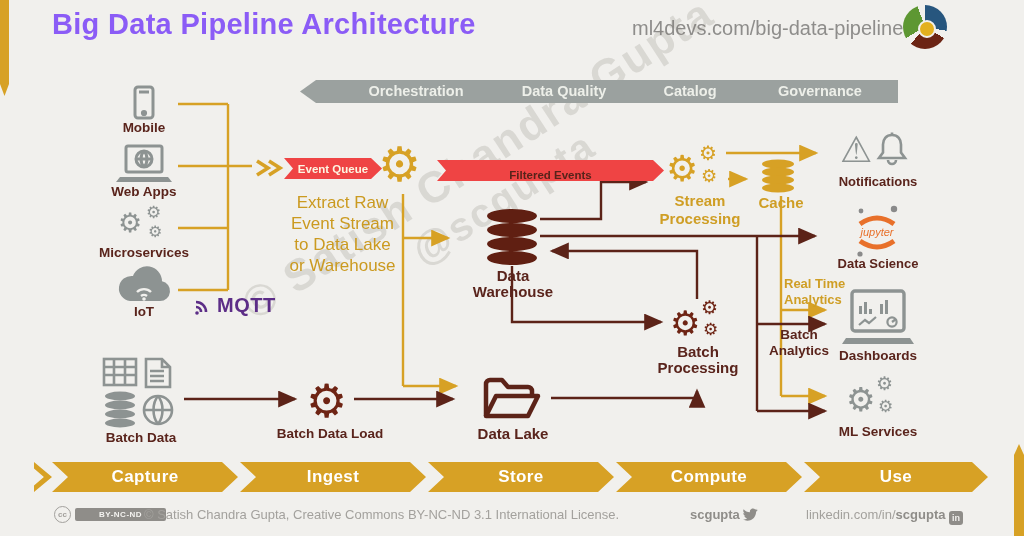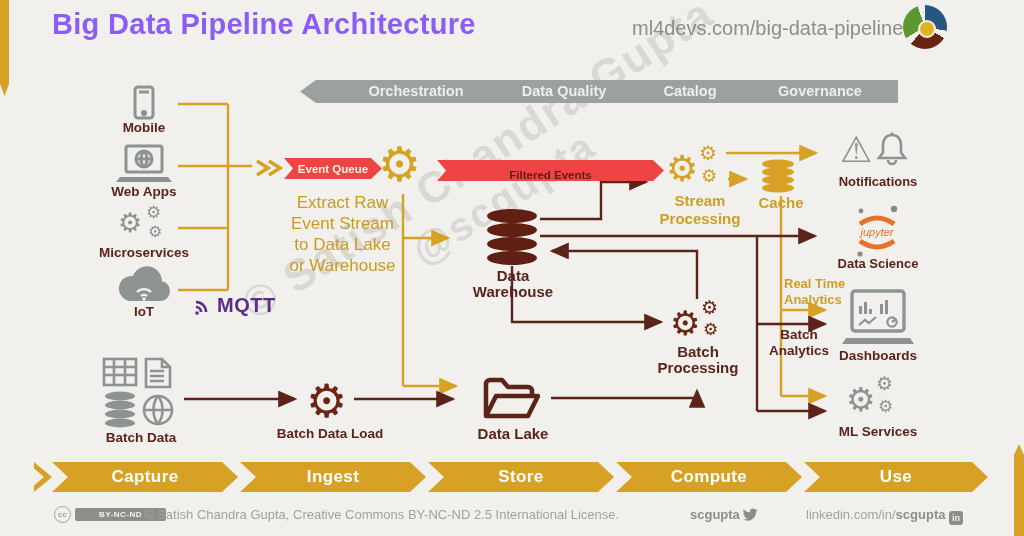--- a/index.html
+++ b/index.html
@@ -334,21 +334,21 @@
     <span>Compute</span>
   </div>
 <div class="abs stage" style="left:804px;width:184px">
     <span>Use</span>
   </div>
 
 <div class="cc-badge abs">
   <span class="cc-circle">cc</span>
   <span class="cc-pill">BY-NC-ND</span>
 </div>
-<div class="abs footer-text" style="left:144px">© Satish Chandra Gupta, Creative Commons BY-NC-ND 2.5 International License.</div>
+<div class="abs footer-text" style="left:144px">© Satish Chandra Gupta, Creative Commons BY-NC-ND 3.1 International License.</div>
 <div class="abs footer-text" style="left:690px">
   <span class="handle">scgupta</span>
   <svg width="15" height="13" viewBox="0 0 24 20" style="vertical-align:-2px">
       <path d="M23,2.5c-.8.4-1.7.6-2.6.8.9-.6,1.6-1.5,2-2.5-.9.5-1.9.9-2.9,1.1C18.6.9,17.3.3,15.9.3c-2.7,0-4.9,2.2-4.9,4.9 0,.4,0,.8.1,1.1C7,6.1,3.4,4.2,1,1.4.6,2.2.4,3,.4,3.9c0,1.7.9,3.2,2.2,4.1-.8,0-1.6-.2-2.2-.6v.1c0,2.4,1.7,4.4,3.9,4.8-.4.1-.8.2-1.3.2-.3,0-.6,0-.9-.1.6,2,2.4,3.4,4.6,3.4-1.7,1.3-3.8,2.1-6.1,2.1-.4,0-.8,0-1.2-.1,2.2,1.4,4.8,2.2,7.5,2.2 9.1,0,14-7.5,14-14v-.6c1-.7,1.8-1.6,2.5-2.6z" fill="#8f8d89"></path>
     </svg>
 </div>
 <div class="abs footer-text" style="left:806px">
   <span>linkedin.com/in/</span><span class="handle">scgupta</span>
   <span class="inbox">in</span>
 </div>

